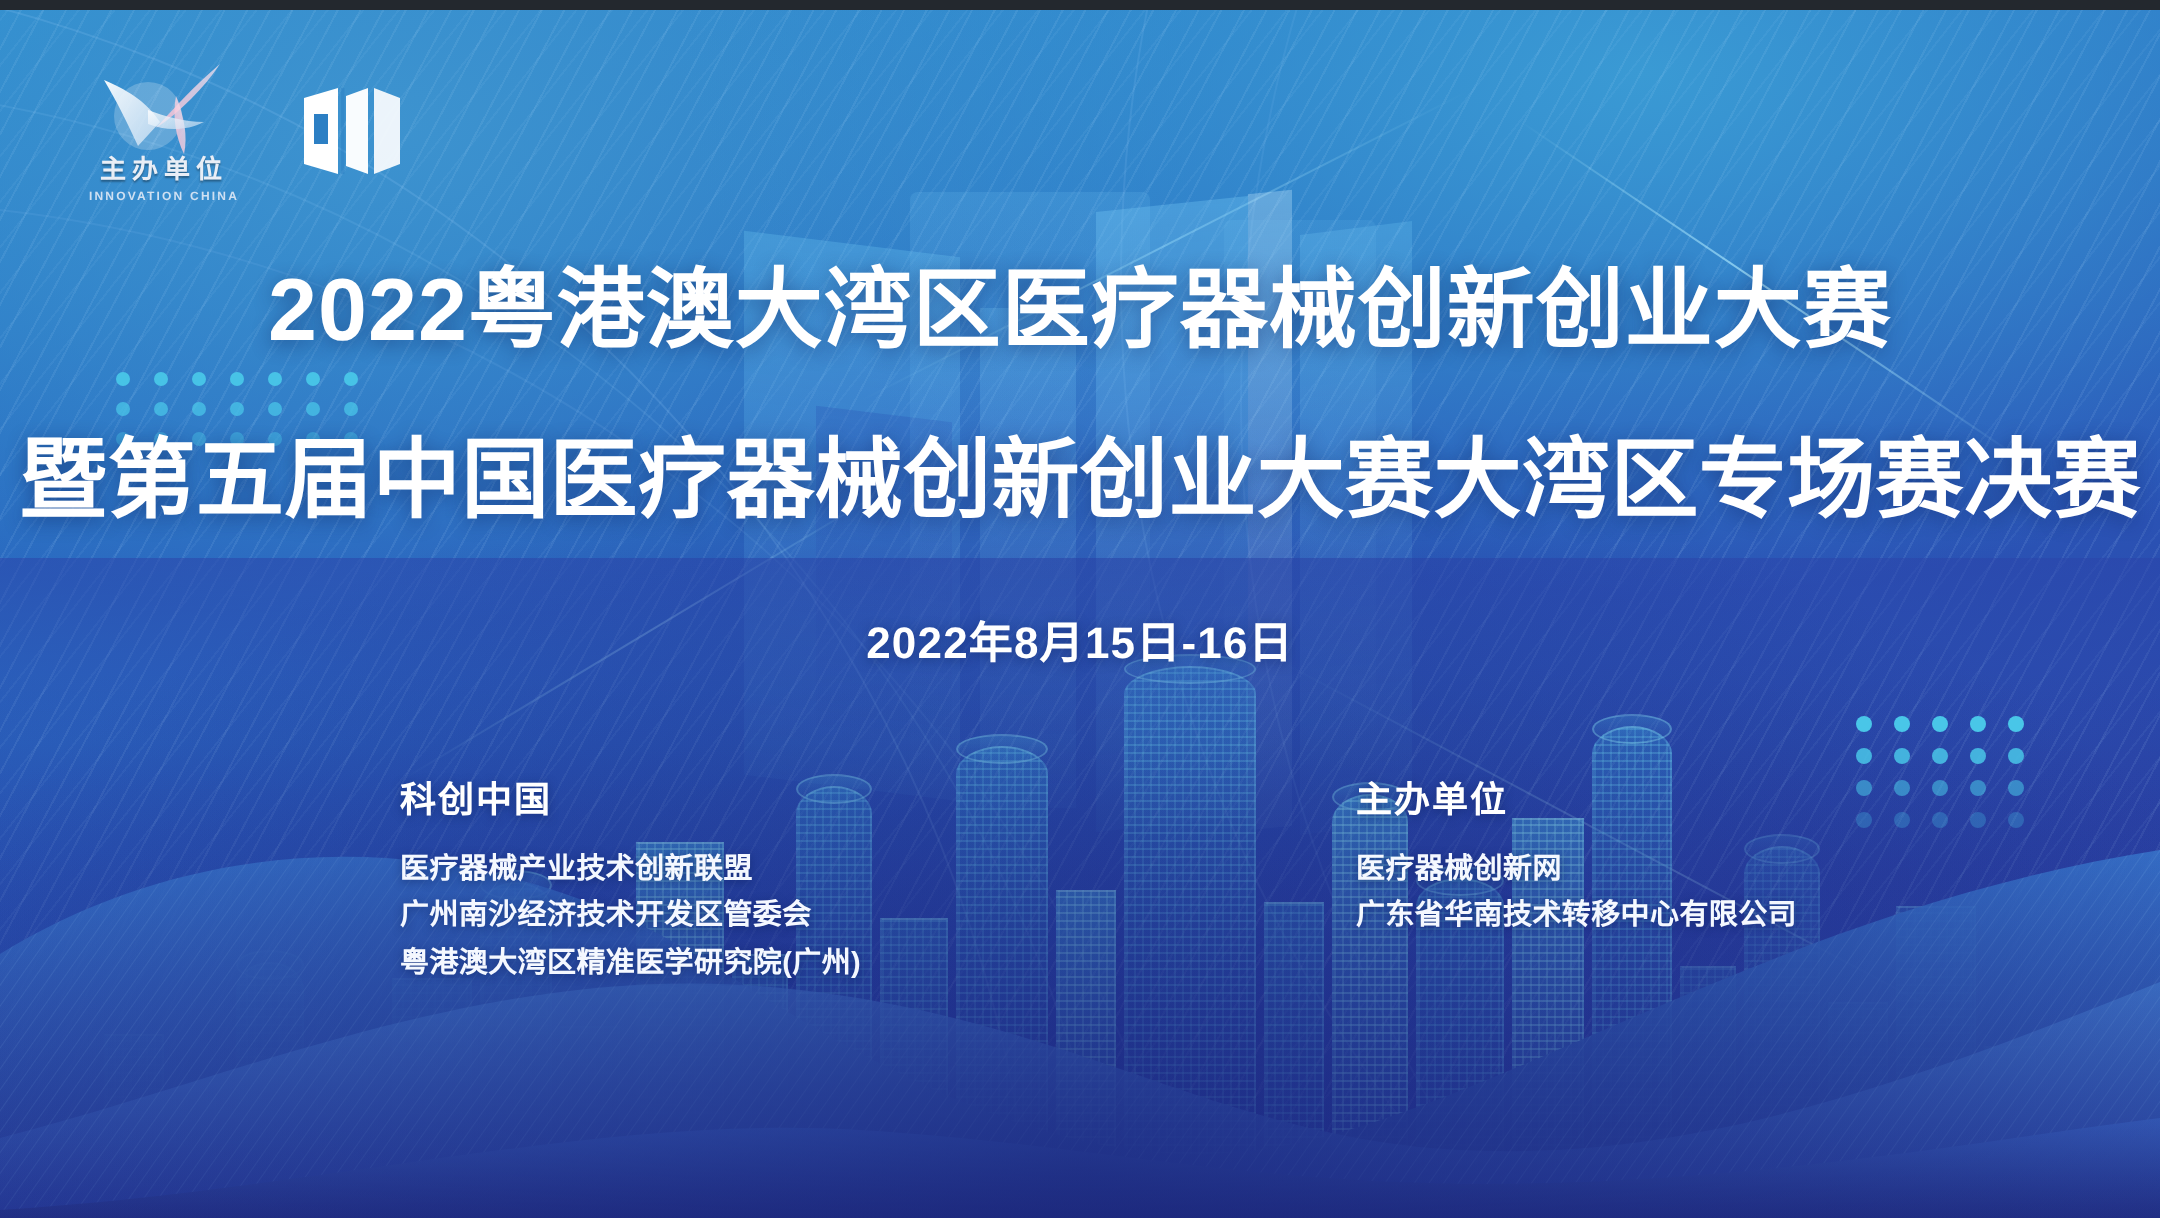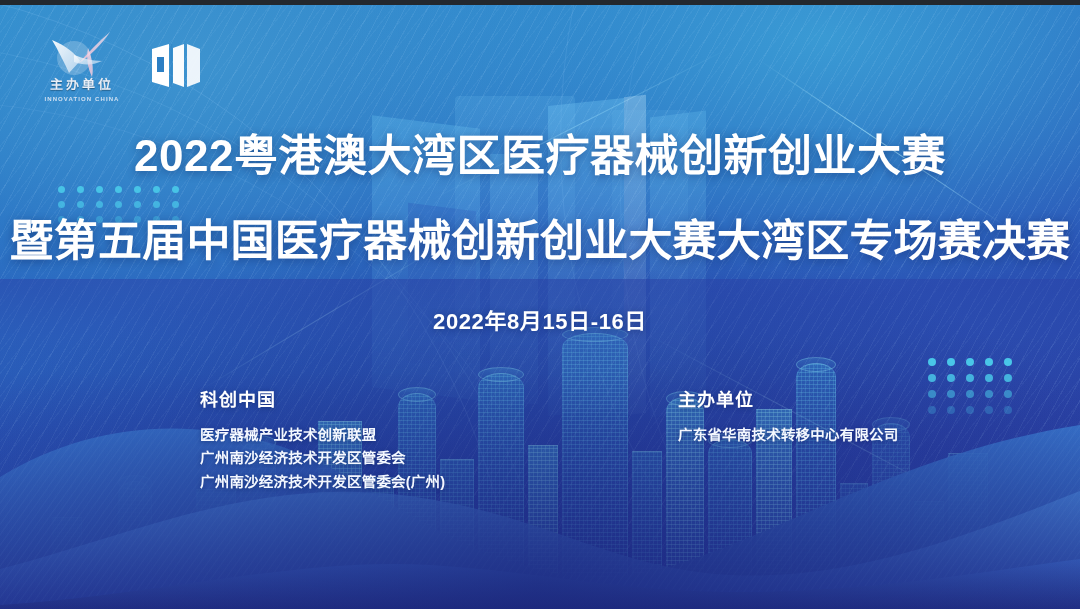--- a/index.html
+++ b/index.html
@@ -419,25 +419,26 @@
     <div class="t2">暨第五届中国医疗器械创新创业大赛大湾区专场赛决赛</div>
     <div class="date">2022年8月15日-16日</div>
   </div>
 
   <div class="orgs">
 
     <div class="org left">
       <h4>科创中国</h4>
       <p>医疗器械产业技术创新联盟</p>
       <p>广州南沙经济技术开发区管委会</p>
-      <p>广州南沙经济技术开发区管委会(广州)</p>
+      <p>粤港澳大湾区精准医学研究院(广州)</p>
     </div>
 
     <div class="org right">
       <h4>主办单位</h4>
+      <p>医疗器械创新网</p>
       <p>广东省华南技术转移中心有限公司</p>
     </div>
 
   </div>
 
   <div class="top-strip"></div>
 
 </div>
 
 </body></html>

